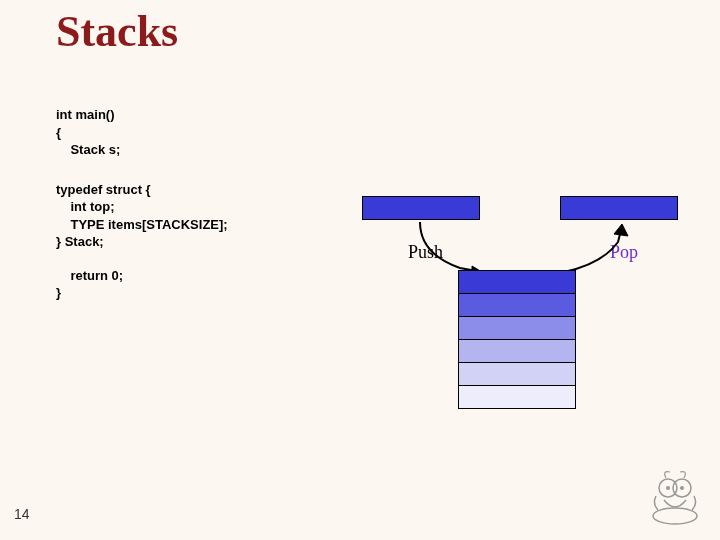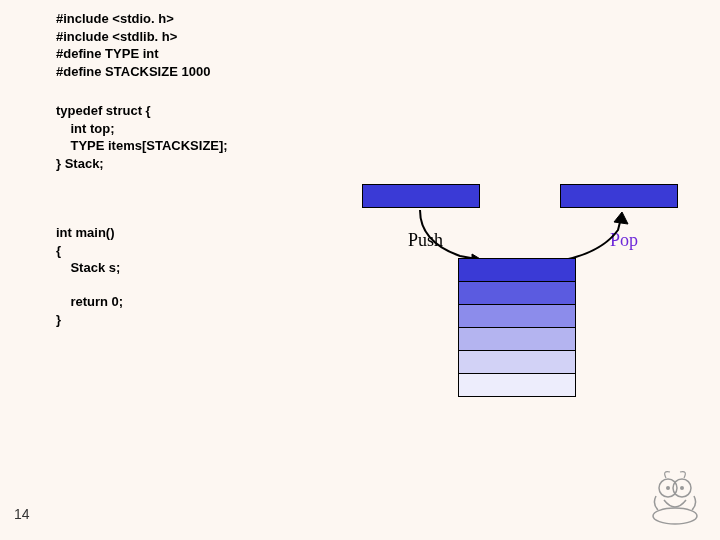--- a/index.html
+++ b/index.html
@@ -40,21 +40,21 @@
   .slide-number {
     position: absolute;
     left: 14px;
     bottom: 18px;
     font-size: 14px;
     color: #333;
   }
   .diagram {
     position: absolute;
     left: 350px;
-    top: 178px;
+    top: 190px;
     width: 340px;
     height: 220px;
   }
   .topbox1 {
     position: absolute;
     left: 12px; top: 6px;
     width: 118px; height: 24px;
     background: #3a3ad6;
     border: 1px solid #000;
   }
@@ -100,32 +100,29 @@
     bottom: 14px;
     width: 54px;
     height: 60px;
   }
 </style>
 </head>
 <body>
 
 <div class="slide">
 
+  <div class="title">Stacks</div>
 
-  <div class="codeblock cb1">#include &lt;stdio. h&gt;
-#include &lt;stdlib. h&gt;
-#define TYPE int
-#define STACKSIZE 1000</div>
+  <div class="codeblock cb3">int main()
+{
+    Stack s;</div>
   <div class="codeblock cb2">typedef struct {
     int top;
     TYPE items[STACKSIZE];
 } Stack;</div>
-  <div class="codeblock cb3">int main()
-{
-    Stack s;</div>
   <div class="codeblock cb4">    return 0;
 }</div>
 
   <div class="diagram">
     <div class="topbox1"></div>
     <div class="topbox2"></div>
 
     <div class="push-label">Push</div>
     <div class="pop-label">Pop</div>
 

